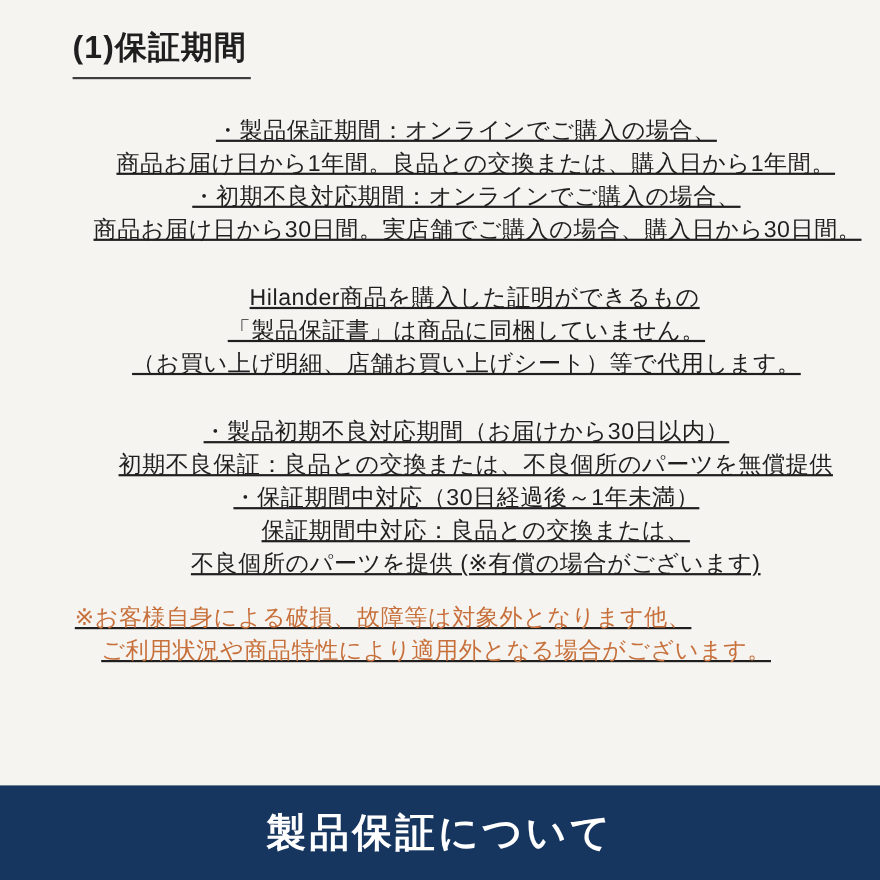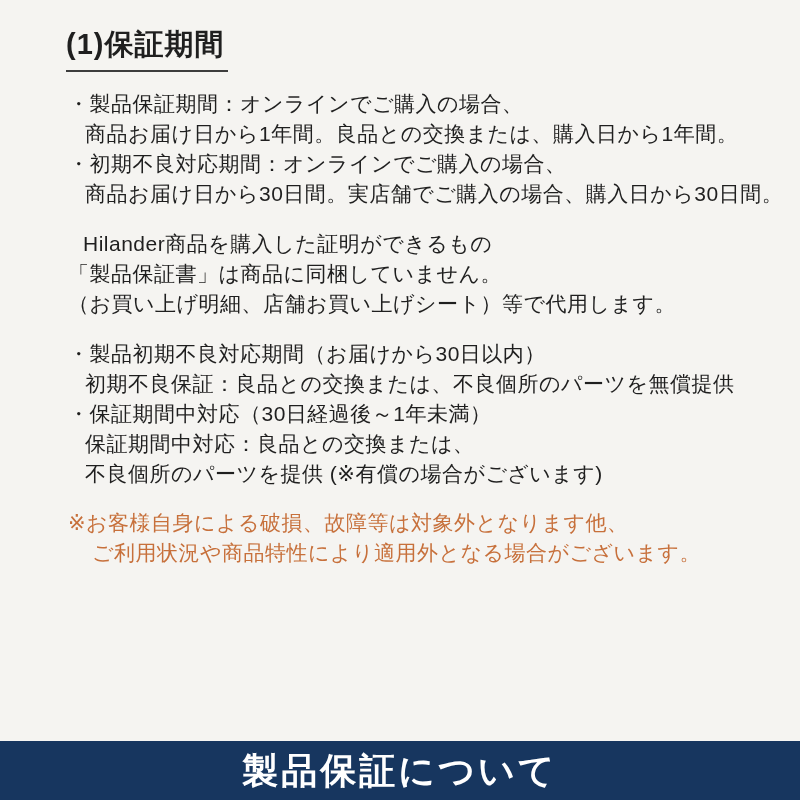--- a/index.html
+++ b/index.html
@@ -5,54 +5,54 @@
   html, body { margin: 0; padding: 0; }
   .page {
     width: 800px;
     height: 800px;
     position: relative;
     overflow: hidden;
     background: var(--bg, #f5f4f1);
     color: var(--ink, #1f1f1f);
     font-family: "Liberation Sans", "DejaVu Sans", sans-serif;
   }
-  .content { padding: 28px 20px 0 66px; }
+  .content { padding: 28px 20px 0 66px; text-decoration: underline; }
   .sec { margin-bottom: 20px; }
   .sec:last-of-type { margin-bottom: 10px; }
   .heading {
     display: inline-block;
     margin: 0;
     font-size: 29px;
     line-height: 33px;
     font-weight: 600;
     letter-spacing: 1px;
     padding: 0 4px 9px 0;
     border-bottom: 2px solid var(--underline, #3d3d3d);
   }
-  .body { margin-top: 17px; }
+  .body { margin-top: 32px; text-align: center; }
   .line {
     margin: 0;
     font-size: 21px;
     line-height: 30px;
     letter-spacing: 0.5px;
     font-weight: 500;
     white-space: nowrap;
   }
   .l-bullet { padding-left: 2px; }
   .l-cont   { padding-left: 19px; }
   .l-flush  { padding-left: 2px; }
   .l-space  { padding-left: 17px; }
   .note { margin-top: 0; color: var(--orange, #c7703b); font-weight: 600; }
   .l-note-first { padding-left: 2px; margin-top: 19px; }
   .l-note-cont  { padding-left: 26px; }
   .footer {
     position: absolute;
     left: 0; bottom: 0;
     width: 100%;
-    height: 59px;
+    height: 86px;
     background: var(--navy, #17365f);
     display: flex;
     align-items: center;
     justify-content: center;
   }
   .footer-title {
     color: var(--footer_text, #ffffff);
     font-size: 36px;
     font-weight: 700;
     letter-spacing: 3px;

